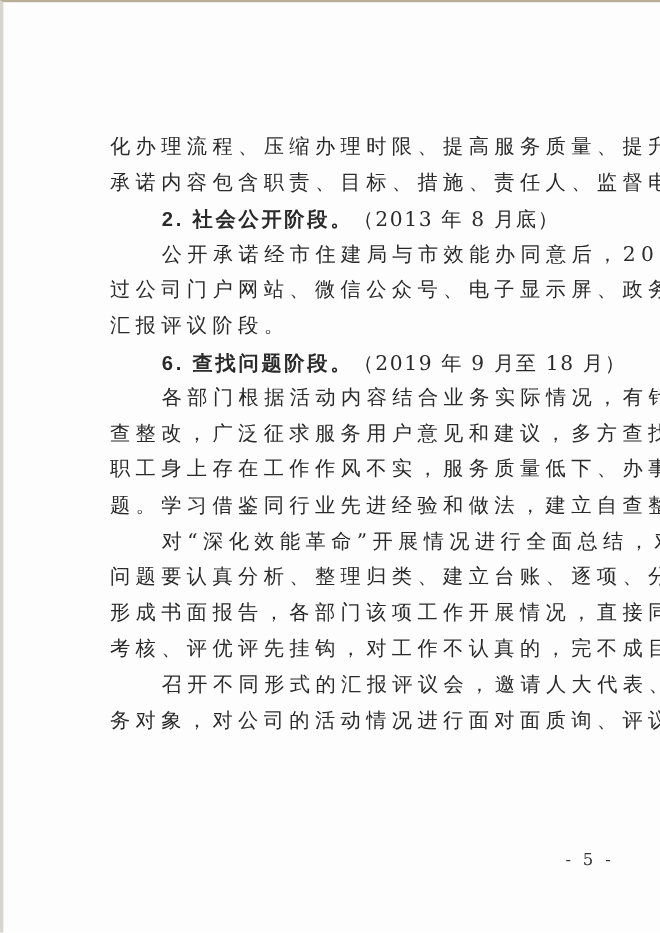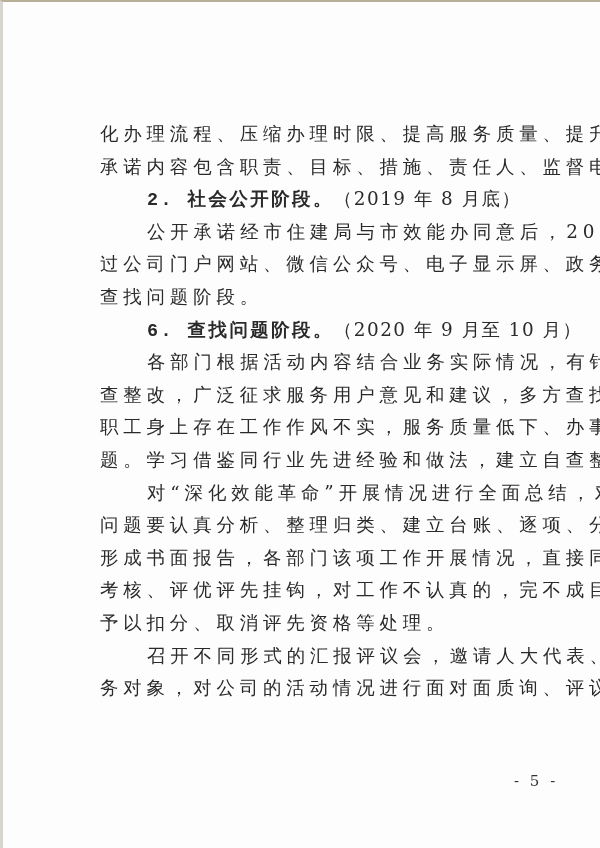--- a/index.html
+++ b/index.html
@@ -19,59 +19,58 @@
     position: absolute; left: 97px; top: 116px; width: 456px;
     font-family: "DejaVu Serif", "Liberation Serif", serif;
     font-size: 18.4px; line-height: 32.6px;
     color: #2a2a2a;
     letter-spacing: 4.9px;
   }
   .line { white-space: nowrap; height: 32.6px; }
   .indent { padding-left: 47px; }
   .heading { padding-left: 47px; }
   .heading .h-bold {
-    font-family: Liberation Mono, monospace;
+    font-family: Liberation Sans, sans-serif;
     font-weight: bold; letter-spacing: 2.5px;
   }
   .heading .h-date { letter-spacing: 1.5px; }
   .page-number {
     position: absolute; left: 511px; top: 770px;
     font-family: "DejaVu Serif", "Liberation Serif", serif;
     font-size: 15px; color: #333; letter-spacing: 3px;
   }
 </style>
 </head>
 <body>
 
 <div class="page">
   <div class="body-text">
 
     <div class="line">化办理流程、压缩办理时限、提高服务质量、提升群众满意度等，</div>
     <div class="line">承诺内容包含职责、目标、措施、责任人、监督电话等。</div>
 
     <div class="line heading">
-      <span class="h-bold">2. 社会公开阶段。</span><span class="h-date">（2019 年 8 月底）</span>
+      <span class="h-bold">2. 社会公开阶段。</span><span class="h-date">（2013 年 8 月底）</span>
     </div>
     <div class="line indent">公开承诺经市住建局与市效能办同意后，2019 年 8 月底前通</div>
     <div class="line">过公司门户网站、微信公众号、电子显示屏、政务公开栏等形式</div>
-    <div class="line">查找问题阶段。</div>
+    <div class="line">汇报评议阶段。</div>
 
     <div class="line heading">
-      <span class="h-bold">6. 查找问题阶段。</span><span class="h-date">（2020 年 9 月至 10 月）</span>
+      <span class="h-bold">6. 查找问题阶段。</span><span class="h-date">（2019 年 9 月至 18 月）</span>
     </div>
     <div class="line indent">各部门根据活动内容结合业务实际情况，有针对性的进行自</div>
     <div class="line">查整改，广泛征求服务用户意见和建议，多方查找本单位、干部</div>
     <div class="line">职工身上存在工作作风不实，服务质量低下、办事效率不高等问</div>
     <div class="line">题。学习借鉴同行业先进经验和做法，建立自查整改台账。</div>
 
     <div class="line indent">对“深化效能革命”开展情况进行全面总结，对查摆出来的</div>
     <div class="line">问题要认真分析、整理归类、建立台账、逐项、分步骤整改落实。</div>
     <div class="line">形成书面报告，各部门该项工作开展情况，直接同年终责任目标</div>
     <div class="line">考核、评优评先挂钩，对工作不认真的，完不成目标任务的人员，</div>
-    <div class="line">予以扣分、取消评先资格等处理。</div>
 
     <div class="line indent">召开不同形式的汇报评议会，邀请人大代表、政协委员、服</div>
     <div class="line">务对象，对公司的活动情况进行面对面质询、评议。</div>
 
   </div>
 
   <div class="page-number">- 5 -</div>
 </div>
 
 </body></html>

